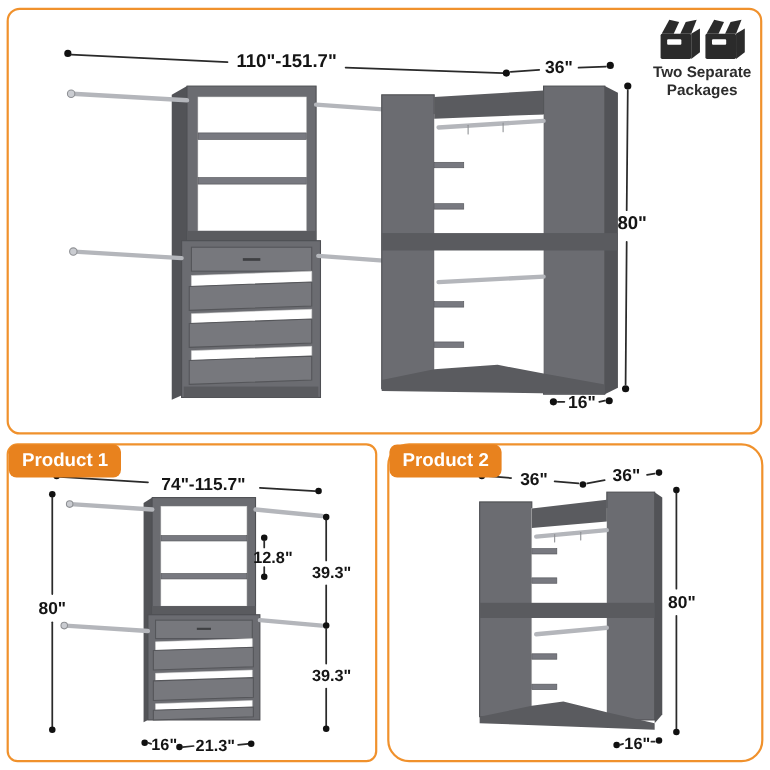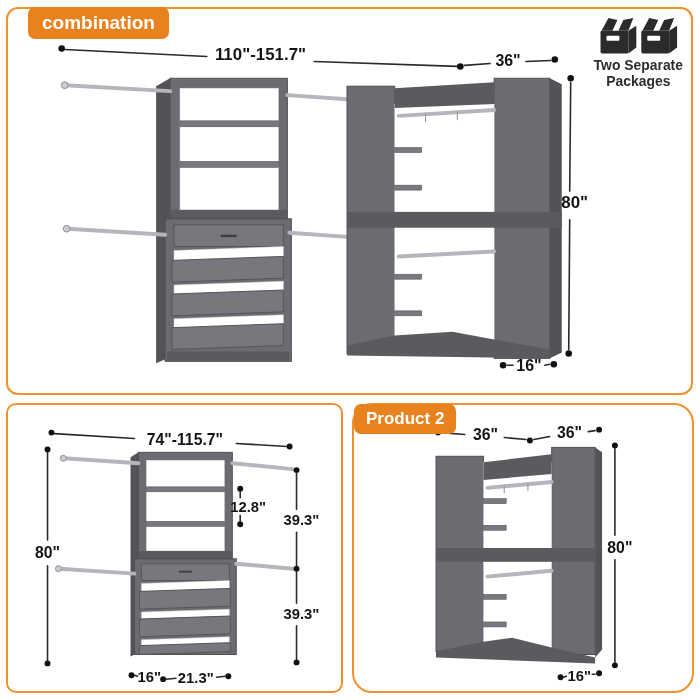--- a/index.html
+++ b/index.html
@@ -28,21 +28,20 @@
   .rodcap{fill:#CACCD1;stroke:#8F9195;stroke-width:1;}
   .pkg{fill:#2B2B2B;}
   .pkgtext{fill:#2D2D2D;font-weight:bold;font-family:"Liberation Sans",sans-serif;font-size:14px;}
 </style>
 </head>
 <body>
 
 <div id="stage">
 
   <div class="panel" id="panel-combination">
-    <div class="badge" id="badge-combination">combination</div>
 
     <svg width="683" height="384" viewBox="0 0 687 388" preserveAspectRatio="none">
 
       <g>
         <polygon class="wood-side" points="149,78 163,70 163,352 149,358"></polygon>
         <rect class="wood" x="163" y="70" width="118" height="142"></rect>
         <rect class="interior" x="173" y="80" width="99" height="123"></rect>
         <rect class="shelf" x="173" y="113" width="99" height="6"></rect>
         <rect class="shelf" x="173" y="154" width="99" height="6"></rect>
         <rect class="wood-dark" x="163" y="203" width="118" height="9"></rect>
@@ -131,20 +130,21 @@
           <polygon class="pkg" points="30,14 38,9 38,31 30,37"></polygon>
           <rect x="8" y="19" width="13" height="5" rx="1" fill="#ffffff"></rect>
         </g>
         <text class="pkgtext" x="634" y="62" text-anchor="middle">Two Separate</text>
         <text class="pkgtext" x="634" y="78" text-anchor="middle">Packages</text>
       </g>
     </svg>
   </div>
 
   <div class="panel" id="panel-product1">
+    <div class="badge badge-product">Product 1</div>
 
     <svg width="333" height="286" viewBox="0 0 337 290" preserveAspectRatio="none">
 
       <g>
         <polygon class="wood-side" points="124,53 132,48 132,251 124,255"></polygon>
         <rect class="wood" x="132" y="48" width="95" height="108"></rect>
         <rect class="interior" x="140" y="56" width="79" height="92"></rect>
         <rect class="shelf" x="140" y="83" width="79" height="5"></rect>
         <rect class="shelf" x="140" y="118" width="79" height="5"></rect>
         <rect class="wood-dark" x="132" y="148" width="95" height="8"></rect>

